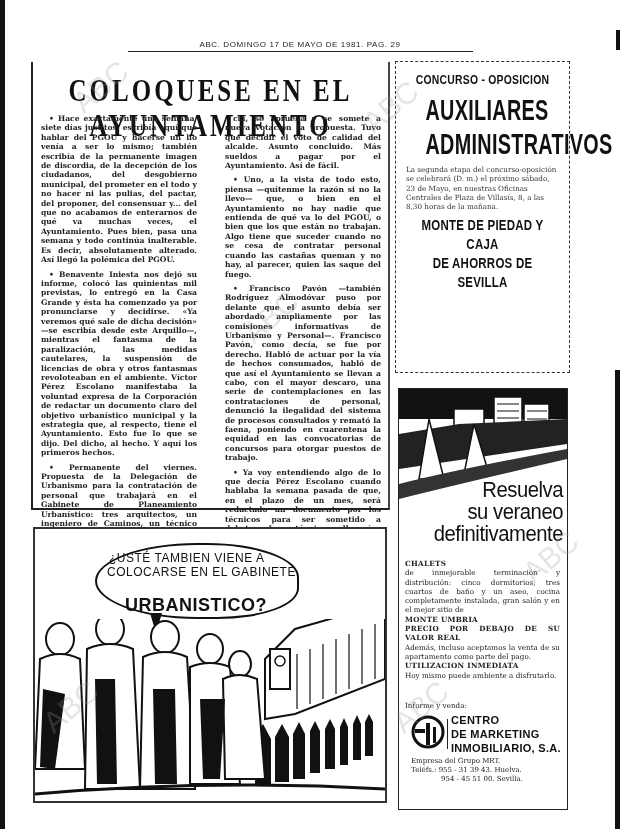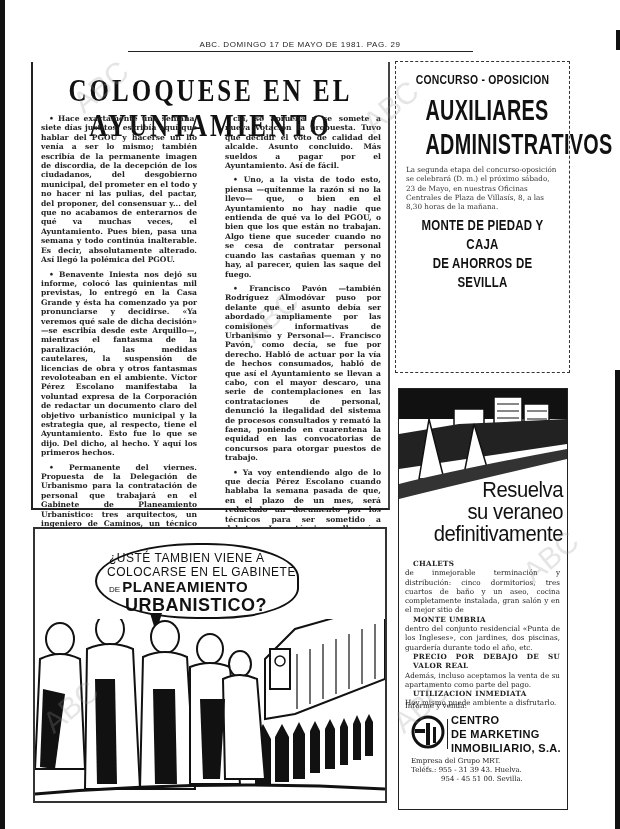--- a/index.html
+++ b/index.html
@@ -41,21 +41,21 @@
   .ad1 .body{font-size:7.2px;line-height:9.3px;padding:4px 10px 0 10px;text-align:justify;color:#333;}
   .ad1 .body.center{text-align:left;}
   .ad1 .body p{margin:0 0 5px 0;}
   .ad1 .sponsor{text-align:center;font-family:"Liberation Sans",sans-serif;font-weight:bold;font-size:14px;line-height:19px;transform:scaleX(0.82);letter-spacing:0.3px;margin-top:4px;}
 
   
   .ad2{position:absolute;left:398px;top:388px;width:168px;height:420px;border:1px solid #222;}
   .ad2 .photo{position:absolute;left:0;top:0;width:168px;height:120px;background:#fff;overflow:hidden;}
   .ad2 .slogan{position:absolute;left:0;top:90px;width:164px;text-align:right;font-family:"Liberation Sans",sans-serif;font-size:22px;line-height:22px;letter-spacing:-0.5px;transform:scaleX(0.92);transform-origin:right;}
   .ad2 .copy{position:absolute;left:6px;top:170px;width:155px;font-size:7.2px;line-height:9.3px;text-align:justify;color:#222;}
-  .ad2 .copy .h{font-weight:bold;letter-spacing:0.3px;margin-left:8px;}
+  .ad2 .copy .h{font-weight:bold;letter-spacing:0.3px;}
   .ad2 .copy p{margin:0;}
   .ad2 .contact{position:absolute;left:6px;top:312px;width:160px;}
   .ad2 .info{font-size:7.2px;color:#222;}
   .logo-mark{position:absolute;left:6px;top:14px;width:34px;height:34px;}
   .company{position:absolute;left:46px;top:12px;font-family:"Liberation Sans",sans-serif;font-weight:900;font-size:11px;line-height:14px;letter-spacing:0.3px;}
   .company-rule{position:absolute;left:42px;top:18px;width:1px;height:30px;background:#222;}
   .phones{position:absolute;left:6px;top:56px;font-size:7px;line-height:9px;color:#222;}
   .watermark{position:absolute;font-family:"Liberation Sans",sans-serif;color:rgba(150,150,150,0.25);font-size:30px;transform:rotate(-40deg);pointer-events:none;}
 </style>
 </head>
@@ -83,21 +83,20 @@
       <p>• Ya voy entendiendo algo de lo que decía Pérez Escolano cuando hablaba la semana pasada de que, en el plazo de un mes, será redactado un documento por los técnicos para ser sometido a debate. Los técnicos llegarían después, por la vía de urgencia, por esos vericuetos burocrático-politico-administrativos que andan por medio. A fin de cuentas, el PGOU está remediando, en parte, lo que produjo. Produjo paro en muchos sectores. Ahora se lo remedia a algunos colocándolos en el Ayuntamiento.</p>
       <div class="signature">Manuel RAMIREZ</div>
     </div>
   </div>
 </div>
 
 <div class="cartoon">
   <div class="bubble">
     <div class="l1">¿USTÉ TAMBIEN VIENE A</div>
     <div class="l2">COLOCARSE EN EL GABINETE</div>
-    <div class="l3"><span>DE</span> <b>PLANEAMIENTO</b></div>
     <div class="l4">URBANISTICO?</div>
   </div>
   <div class="bubble-tail"></div>
   <svg class="drawing" viewBox="0 0 350 182" preserveAspectRatio="none">
 
     <polygon points="230,40 260,10 330,-10 350,-10 350,60 260,95 230,100" fill="#fff" stroke="#111" stroke-width="2"></polygon>
     <rect x="235" y="30" width="20" height="40" fill="#fff" stroke="#111" stroke-width="2"></rect>
     <circle cx="245" cy="42" r="5" fill="none" stroke="#111" stroke-width="1.5"></circle>
     <g stroke="#111" stroke-width="1.2">
       <line x1="262" y1="35" x2="262" y2="90"></line>
@@ -174,21 +173,20 @@
   </svg>
   <div class="slogan">
     <div>Resuelva</div>
     <div>su veraneo</div>
     <div>definitivamente</div>
   </div>
   <div class="copy">
     <p class="h">CHALETS</p>
     <p>de inmejorable terminación y distribución: cinco dormitorios, tres cuartos de baño y un aseo, cocina completamente instalada, gran salón y en el mejor sitio de</p>
     <p class="h">MONTE UMBRIA</p>
-    <p>dentro del conjunto residencial «Punta de los Ingleses», con jardines, dos piscinas, guardería durante todo el año, etc.</p>
     <p class="h">PRECIO POR DEBAJO DE SU VALOR REAL</p>
     <p>Además, incluso aceptamos la venta de su apartamento como parte del pago.</p>
     <p class="h">UTILIZACION INMEDIATA</p>
     <p>Hoy mismo puede ambiente a disfrutarlo.</p>
   </div>
   <div class="contact">
     <div class="info">Informe y venda:</div>
     <svg class="logo-mark" viewBox="0 0 34 34">
       <circle cx="17" cy="17" r="15" fill="none" stroke="#111" stroke-width="3"></circle>
       <rect x="4" y="14" width="10" height="4" fill="#111"></rect>

